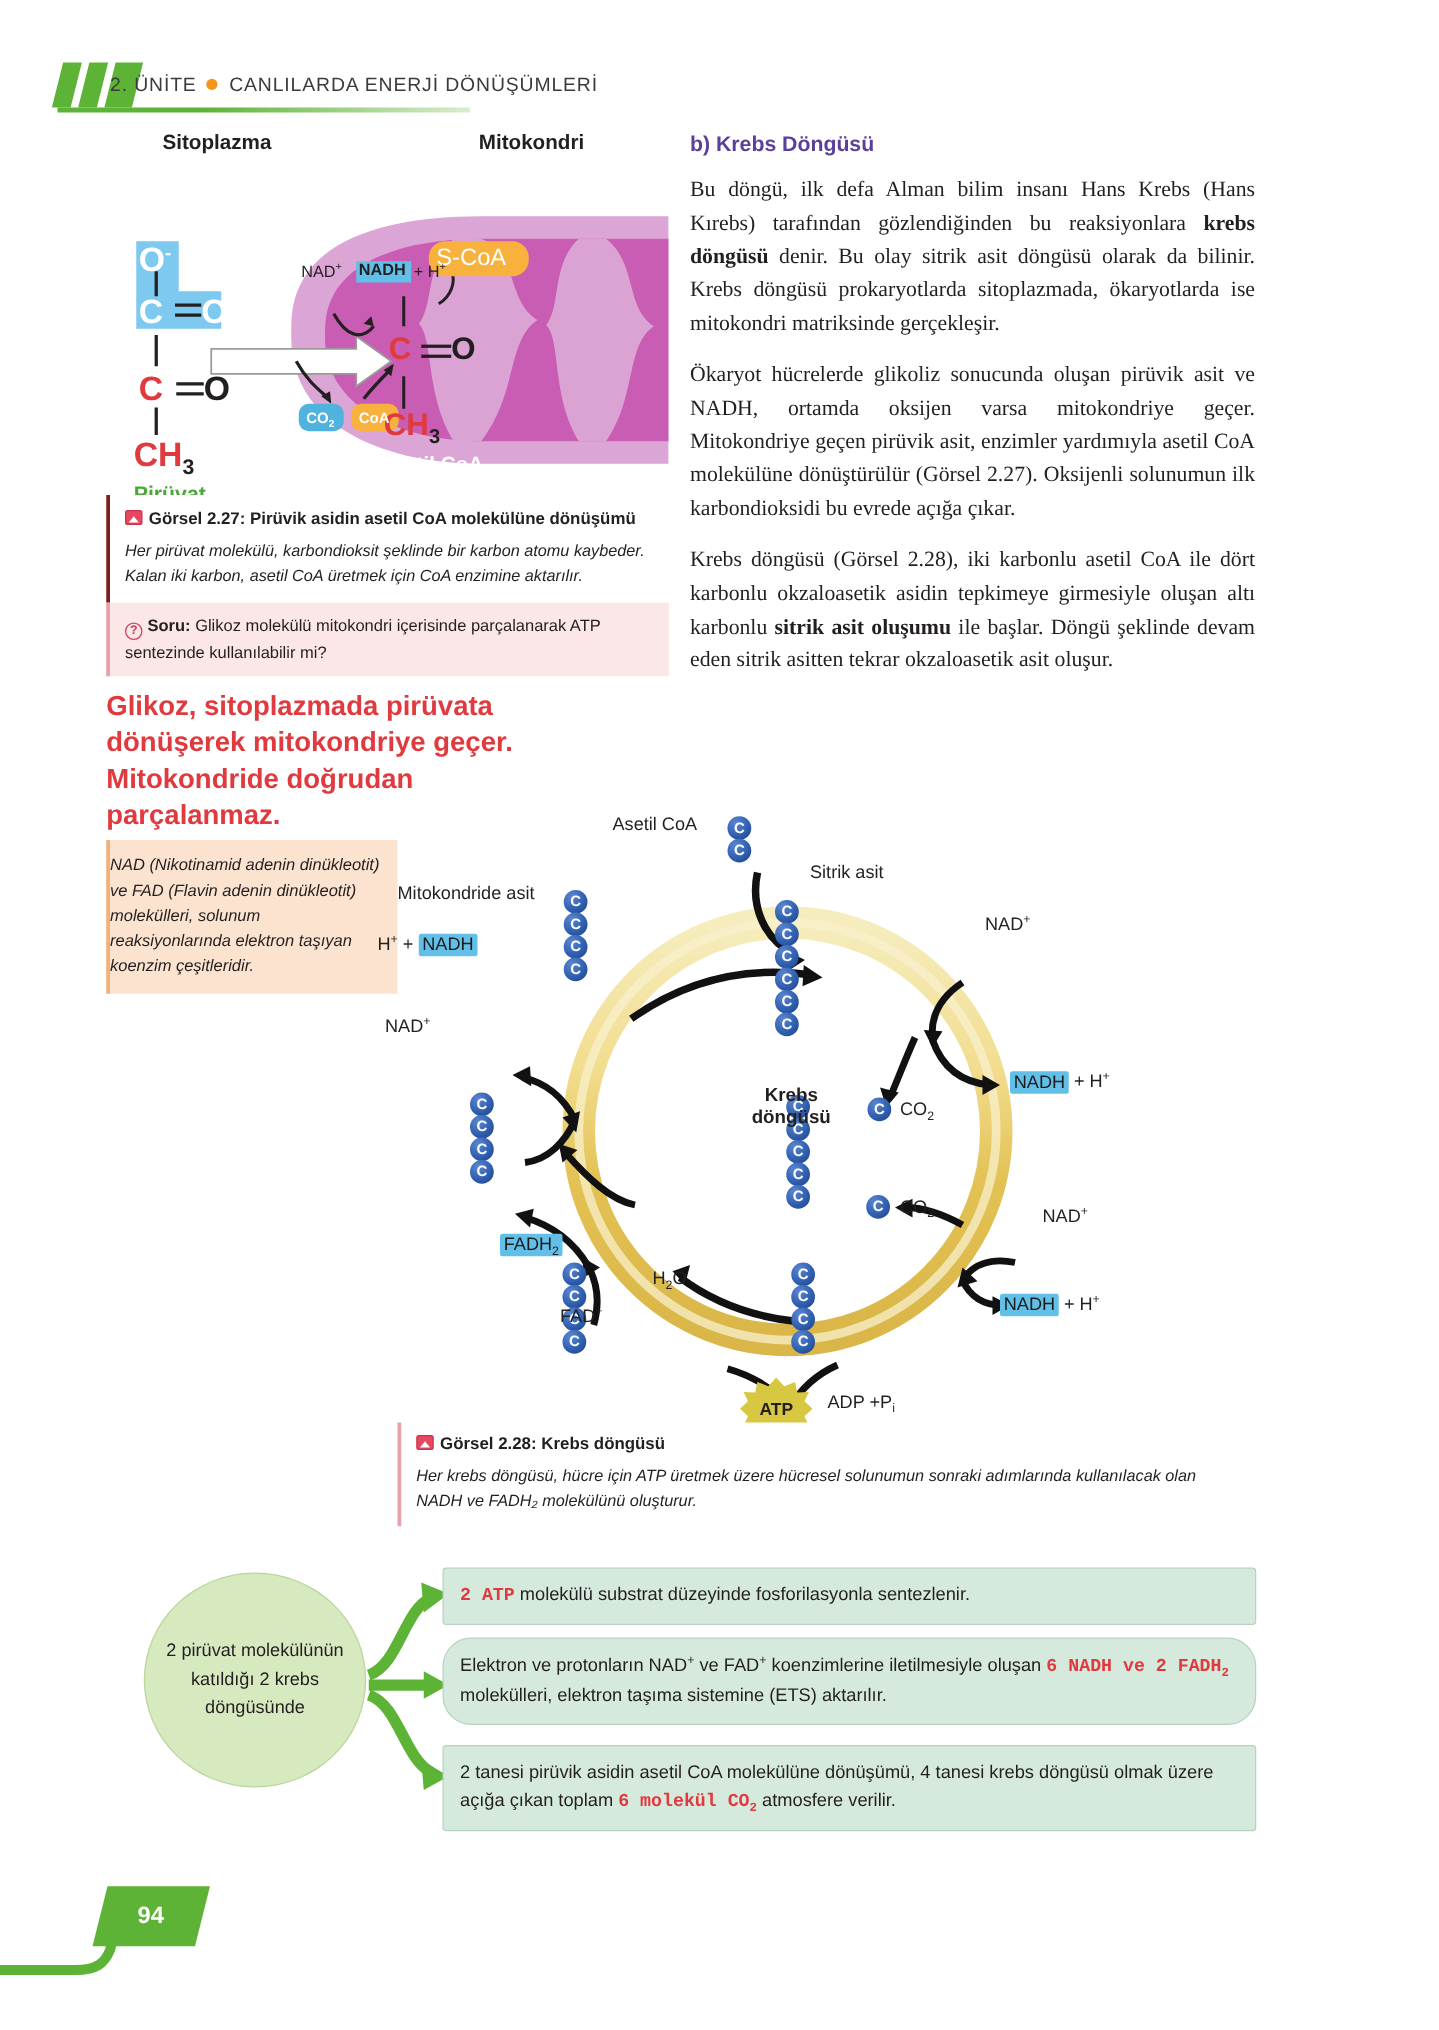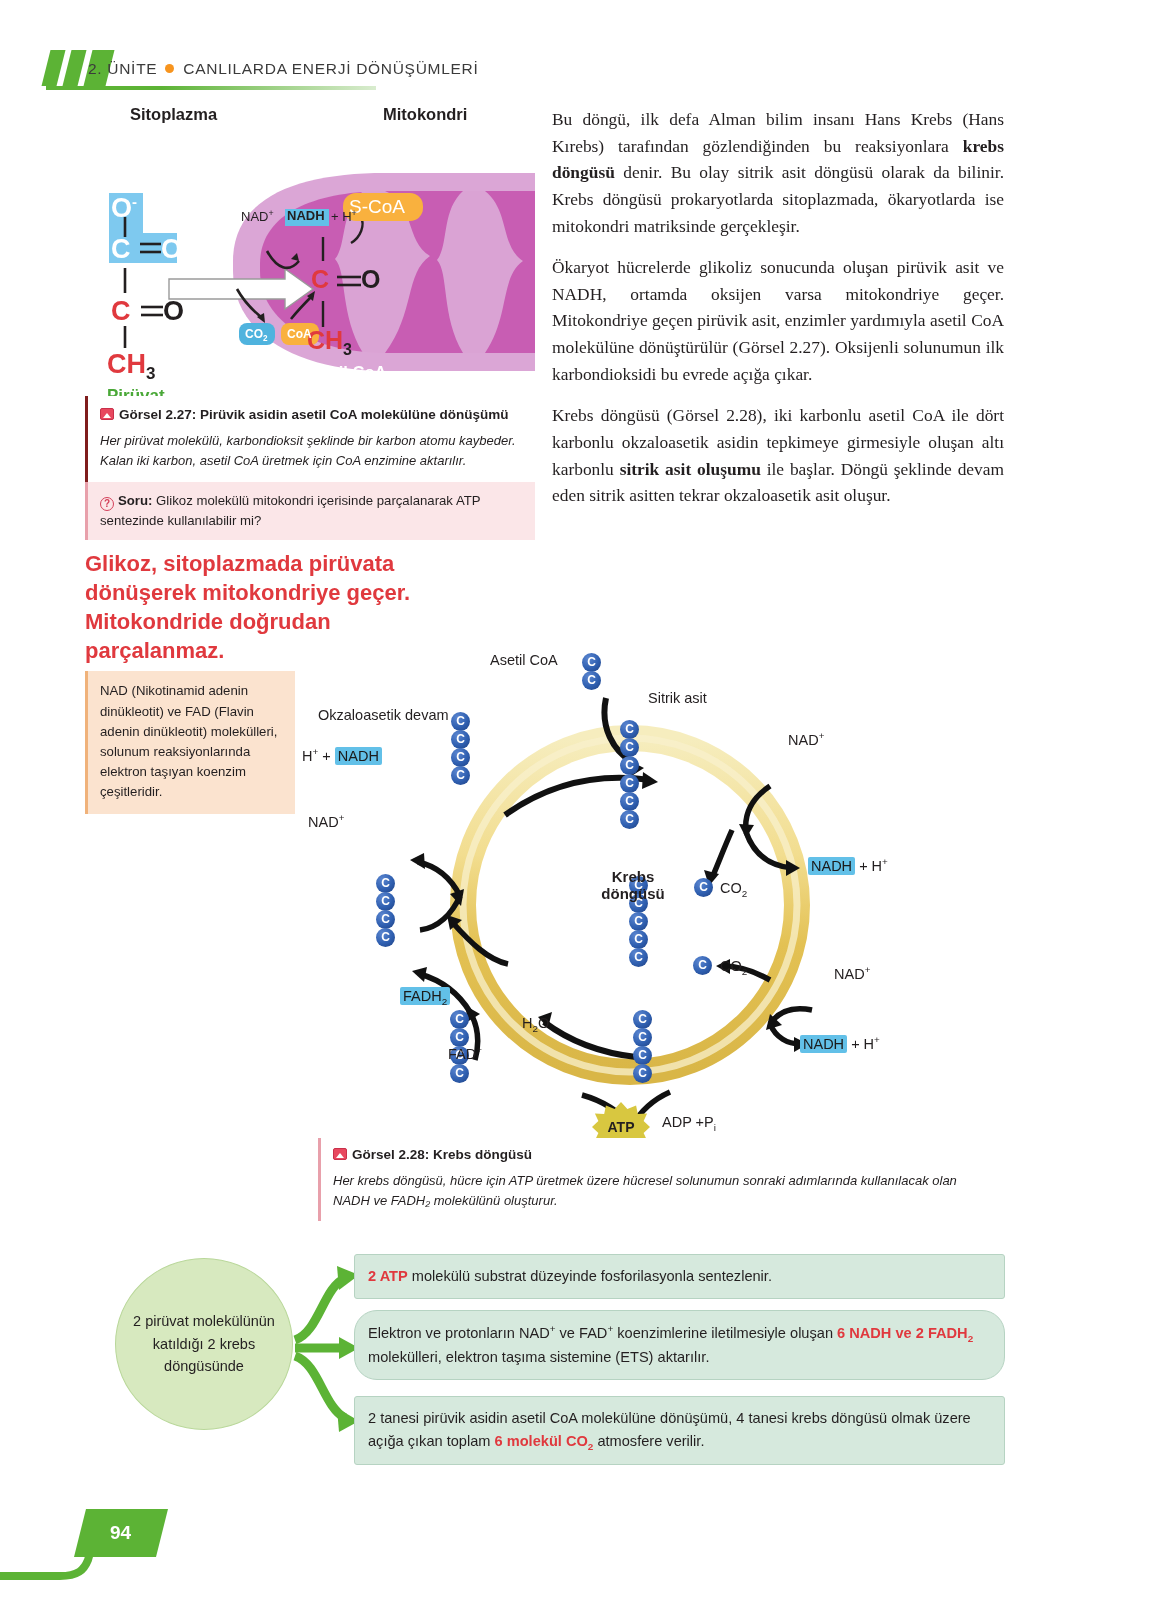--- a/index.html
+++ b/index.html
@@ -73,22 +73,22 @@
     text-align:center; line-height:12px; margin-right:4px; vertical-align:-2px;
   }
   .soru-lbl { font-weight:700; }
 
   .answer {
     font-size:22px; font-weight:700; color:#e0393e; line-height:1.32;
     margin-top:9px; width:360px;
   }
 
   .nad-box {
-    margin-top:6px; width:210px; background:#fbe3cf; border-left:3px solid #f0b27a;
-    padding:10px 12px 12px 12px; font-size:13.2px; line-height:1.52; color:#231f20;
+    margin-top:6px; width:233px; background:#fbe3cf; border-left:3px solid #f0b27a;
+    padding:10px 12px 12px 0; font-size:13.2px; line-height:1.52; color:#231f20;font-style:italic;
   }
 
   
   #right-col { position:absolute; left:552px; top:106px; width:452px; }
   .r-head { font-size:17px; font-weight:700; color:#5b3f99; margin-bottom:12px; }
   .r-p {
     font-family:"Liberation Serif", serif;
     font-size:17.4px; line-height:1.53; text-align:justify; color:#231f20;
     margin:0 0 15px 0;
   }
@@ -130,21 +130,21 @@
     position:absolute; left:0; top:10px; width:178px; height:172px; border-radius:50%;
     background:#d7e9bf; border:1px solid #b9d79a;
     display:flex; align-items:center; justify-content:center; text-align:center;
     font-size:14.5px; line-height:1.55; color:#231f20;
   }
   .sbox {
     position:absolute; left:239px; width:651px;
     background:#d6e9dd; border:1px solid #b6d3c2; border-radius:3px;
     padding:10px 13px; font-size:14.6px; line-height:1.55; color:#231f20;
   }
-  .sbox .rd { color:#e0393e; font-weight:700; }
+  .sbox .rd { color:#e0393e; font-weight:700;font-family:Liberation Mono, monospace; }
   .arrow-svg { position:absolute; left:178px; top:0; width:70px; height:200px; }
 
   
   #footer { position:absolute; left:0; top:1490px; width:1151px; height:110px; }
   .pg-num {
     position:absolute; left:80px; top:1509px; width:82px; height:48px;
     background:#5cb335; transform:skewX(-14deg);
     color:#fff; font-size:19px; font-weight:700;
     display:flex; align-items:center; justify-content:center;
   }
@@ -261,20 +261,21 @@
       <span>Glikoz molekülü mitokondri içerisinde parçalanarak ATP sentezinde kullanılabilir mi?</span>
     </div>
   </div>
 
   <div class="answer">Glikoz, sitoplazmada pirüvata dönüşerek mitokondriye geçer. Mitokondride doğrudan parçalanmaz.</div>
 
   <div class="nad-box">NAD (Nikotinamid adenin dinükleotit) ve FAD (Flavin adenin dinükleotit) molekülleri, solunum reaksiyonlarında elektron taşıyan koenzim çeşitleridir.</div>
 </div>
 
 <div id="right-col">
+  <div class="r-head">b) Krebs Döngüsü</div>
   <p class="r-p">Bu döngü, ilk defa Alman bilim insanı Hans Krebs (Hans Kırebs) tarafından gözlendiğinden bu reaksiyonlara <b>krebs döngüsü</b> denir. Bu olay sitrik asit döngüsü olarak da bilinir. Krebs döngüsü prokaryotlarda sitoplazmada, ökaryotlarda ise mitokondri matriksinde gerçekleşir.</p>
   <p class="r-p">Ökaryot hücrelerde glikoliz sonucunda oluşan pirüvik asit ve NADH, ortamda oksijen varsa mitokondriye geçer. Mitokondriye geçen pirüvik asit, enzimler yardımıyla asetil CoA molekülüne dönüştürülür (Görsel 2.27). Oksijenli solunumun ilk karbondioksidi bu evrede açığa çıkar.</p>
   <p class="r-p">Krebs döngüsü (Görsel 2.28), iki karbonlu asetil CoA ile dört karbonlu okzaloasetik asidin tepkimeye girmesiyle oluşan altı karbonlu <b>sitrik asit oluşumu</b> ile başlar. Döngü şeklinde devam eden sitrik asitten tekrar okzaloasetik asit oluşur.</p>
 </div>
 
 <div id="krebs">
   <svg width="700" height="500" viewBox="0 0 700 500" style="position:absolute;left:0;top:0;">
     <defs>
       <linearGradient id="ringGrad" x1="0" y1="0" x2="0" y2="1">
         <stop offset="0%" stop-color="#f6edbe"></stop>
@@ -363,21 +364,21 @@
   <div class="k-c-circle" style="left:151px;top:72px;">C</div>
   <div class="k-c-circle" style="left:151px;top:90px;">C</div>
   <div class="k-c-circle" style="left:151px;top:108px;">C</div>
   <div class="k-c-circle" style="left:151px;top:126px;">C</div>
 
   <div class="k-c-circle" style="left:394px;top:238px;">C</div>
   <div class="k-c-circle" style="left:393px;top:316px;">C</div>
 
   <div class="k-txt" style="left:190px;top:12px;">Asetil CoA</div>
   <div class="k-txt" style="left:348px;top:50px;">Sitrik asit</div>
-  <div class="k-txt" style="left:18px;top:67px;">Okzaloasetik devam</div>
+  <div class="k-txt" style="left:18px;top:67px;">Mitokondride asit</div>
 
   <div class="k-txt" style="left:488px;top:90px;"><span>NAD</span><sup>+</sup></div>
   <div class="k-txt" style="left:508px;top:216px;"><span class="k-hl">NADH</span> <span>+ H</span><sup>+</sup></div>
   <div class="k-txt" style="left:420px;top:240px;"><span>CO</span><sub>2</sub></div>
 
   <div class="k-txt" style="left:534px;top:324px;"><span>NAD</span><sup>+</sup></div>
   <div class="k-txt" style="left:500px;top:394px;"><span class="k-hl">NADH</span> <span>+ H</span><sup>+</sup></div>
   <div class="k-txt" style="left:420px;top:318px;"><span>CO</span><sub>2</sub></div>
 
   <div class="k-txt" style="left:2px;top:106px;"><span>H</span><sup>+</sup> <span>+</span> <span class="k-hl">NADH</span></div>

